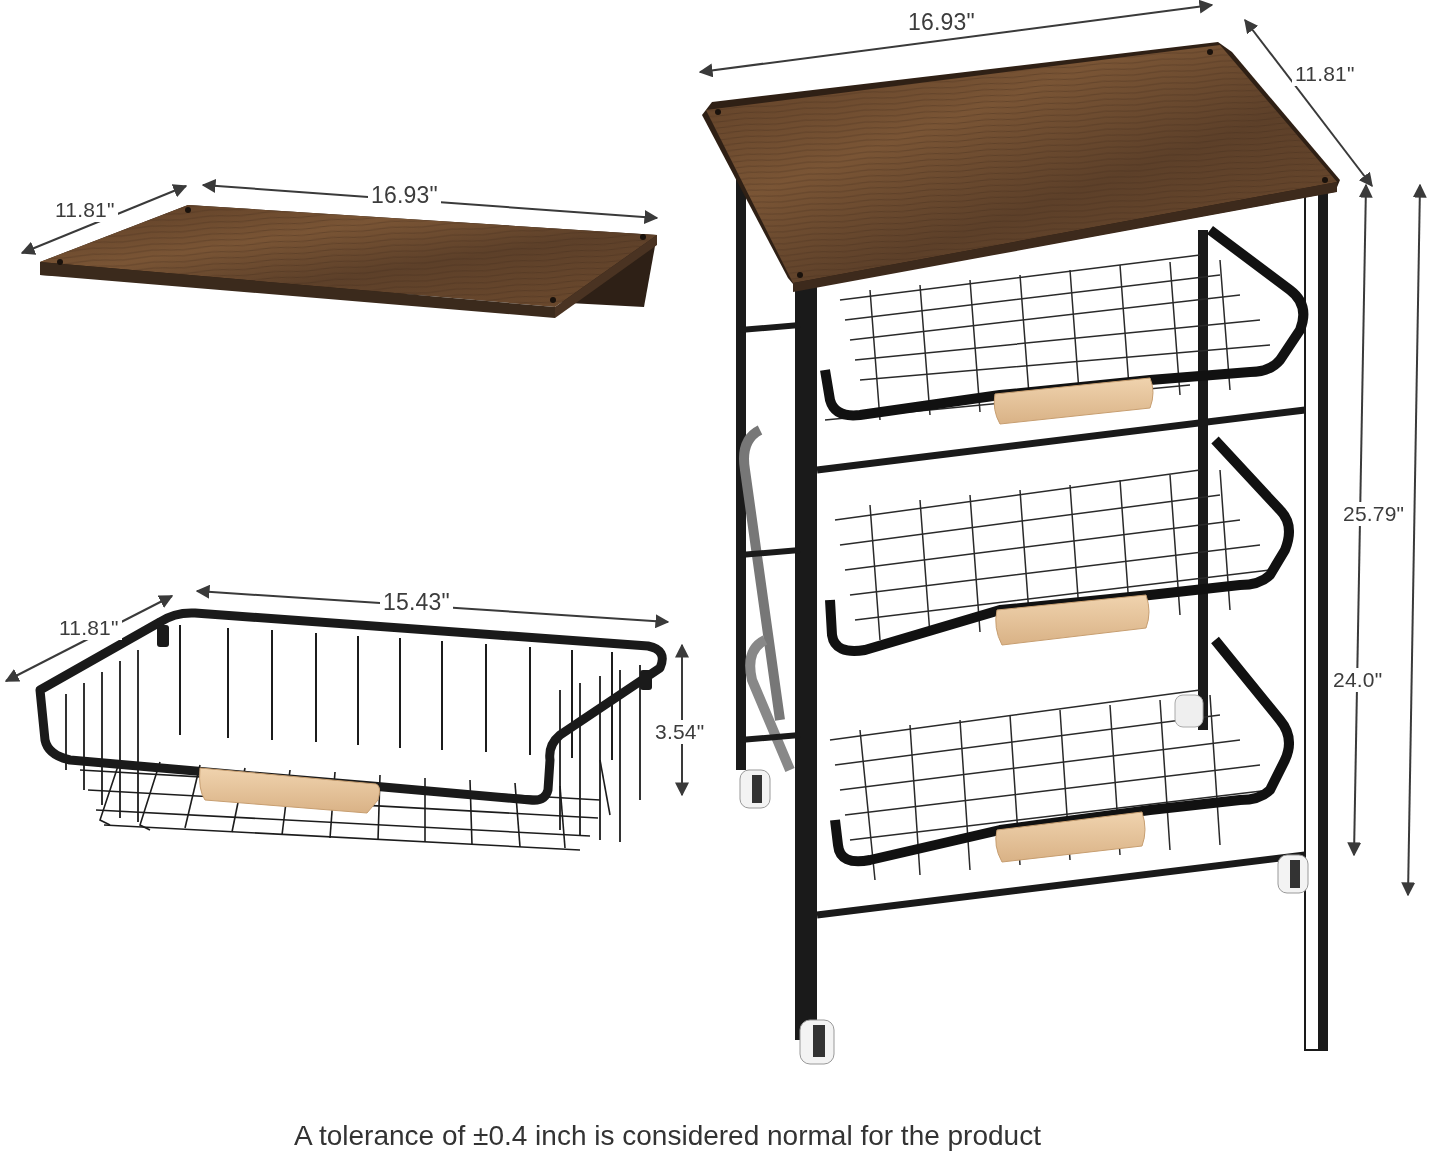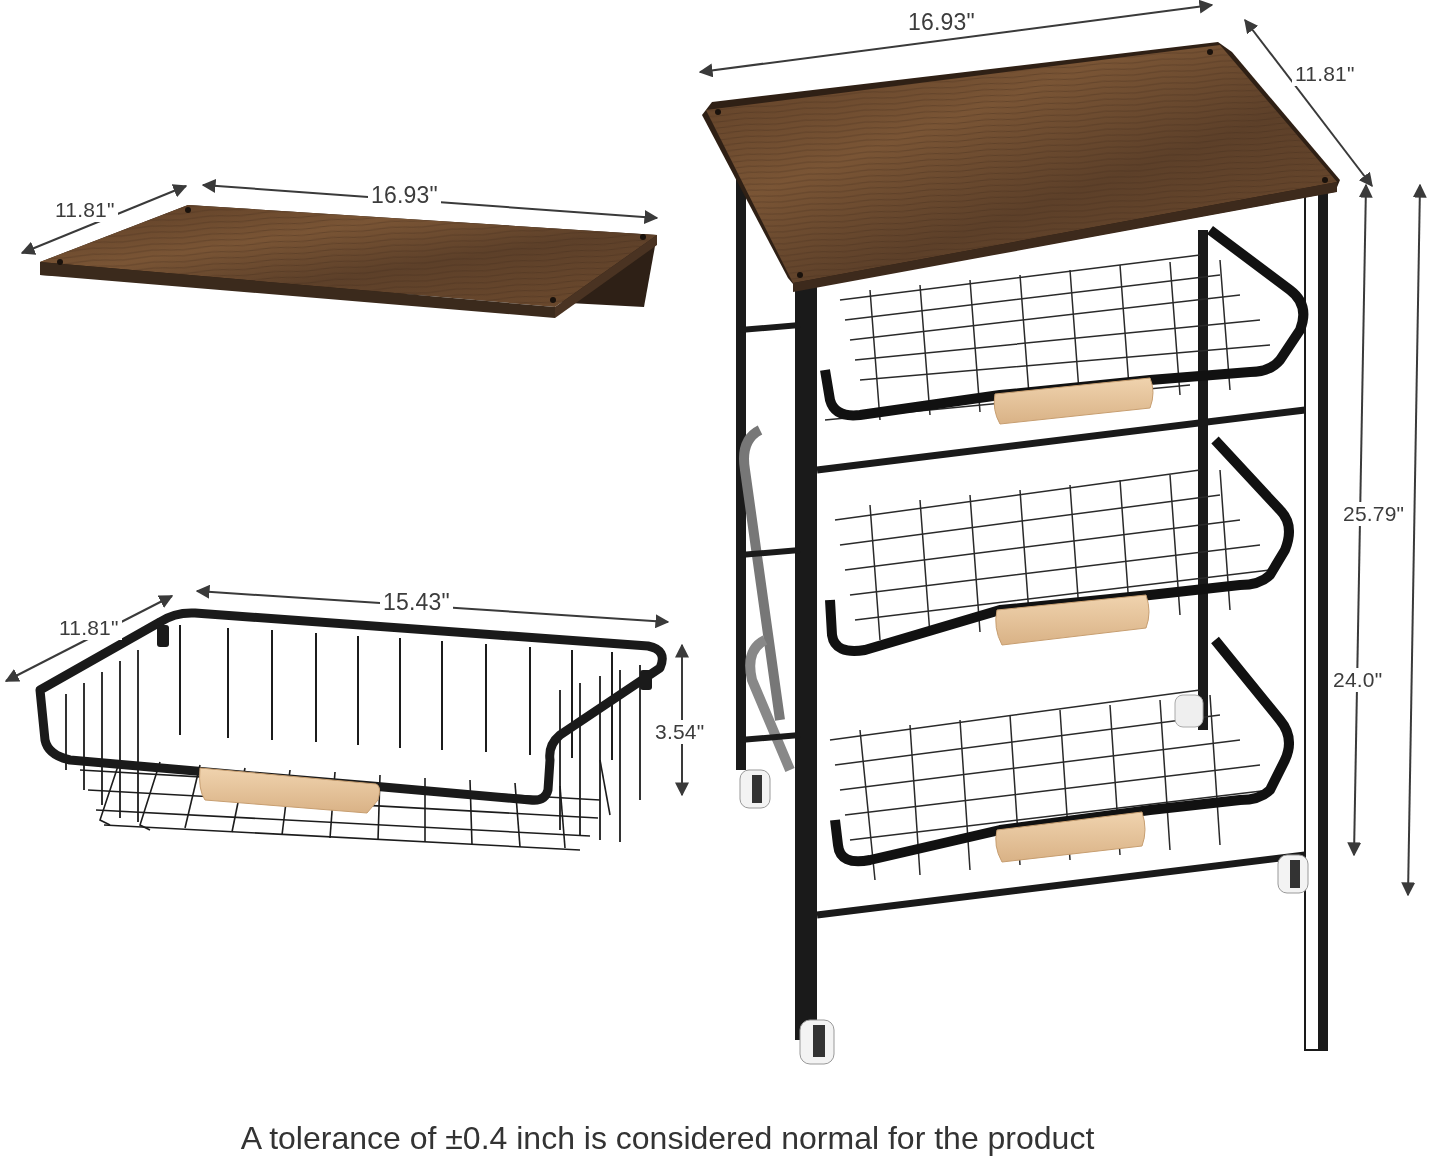--- a/index.html
+++ b/index.html
@@ -3,21 +3,21 @@
 <meta charset="utf-8">
 <style>
   html, body { margin:0; padding:0; background:#ffffff; }
   body { width:1445px; height:1160px; position:relative; overflow:hidden;
          font-family:"Liberation Sans","DejaVu Sans",sans-serif; color:#3a3a3a; }
   .stage { position:absolute; left:0; top:0; width:1445px; height:1160px; }
   svg.art { position:absolute; left:0; top:0; width:1445px; height:1160px; }
   .dim { position:absolute; font-size:21px; color:#3c3c3c; white-space:nowrap; letter-spacing:0.2px;
          background:#fff; padding:0 3px; line-height:24px; }
   .caption { position:absolute; left:0; width:1445px; top:1120px; text-align:center;
-             font-size:32px; color:#333; }
+             font-size:28px; color:#333; }
   .caption span { position:relative; left:-55px; }
 </style>
 </head>
 <body>
 
 <div class="stage">
 
 <svg class="art" viewBox="0 0 1445 1160" xmlns="http://www.w3.org/2000/svg">
   <defs>
     <marker id="arr" viewBox="0 0 10 10" refX="9" refY="5" markerWidth="7" markerHeight="7" orient="auto-start-reverse">

